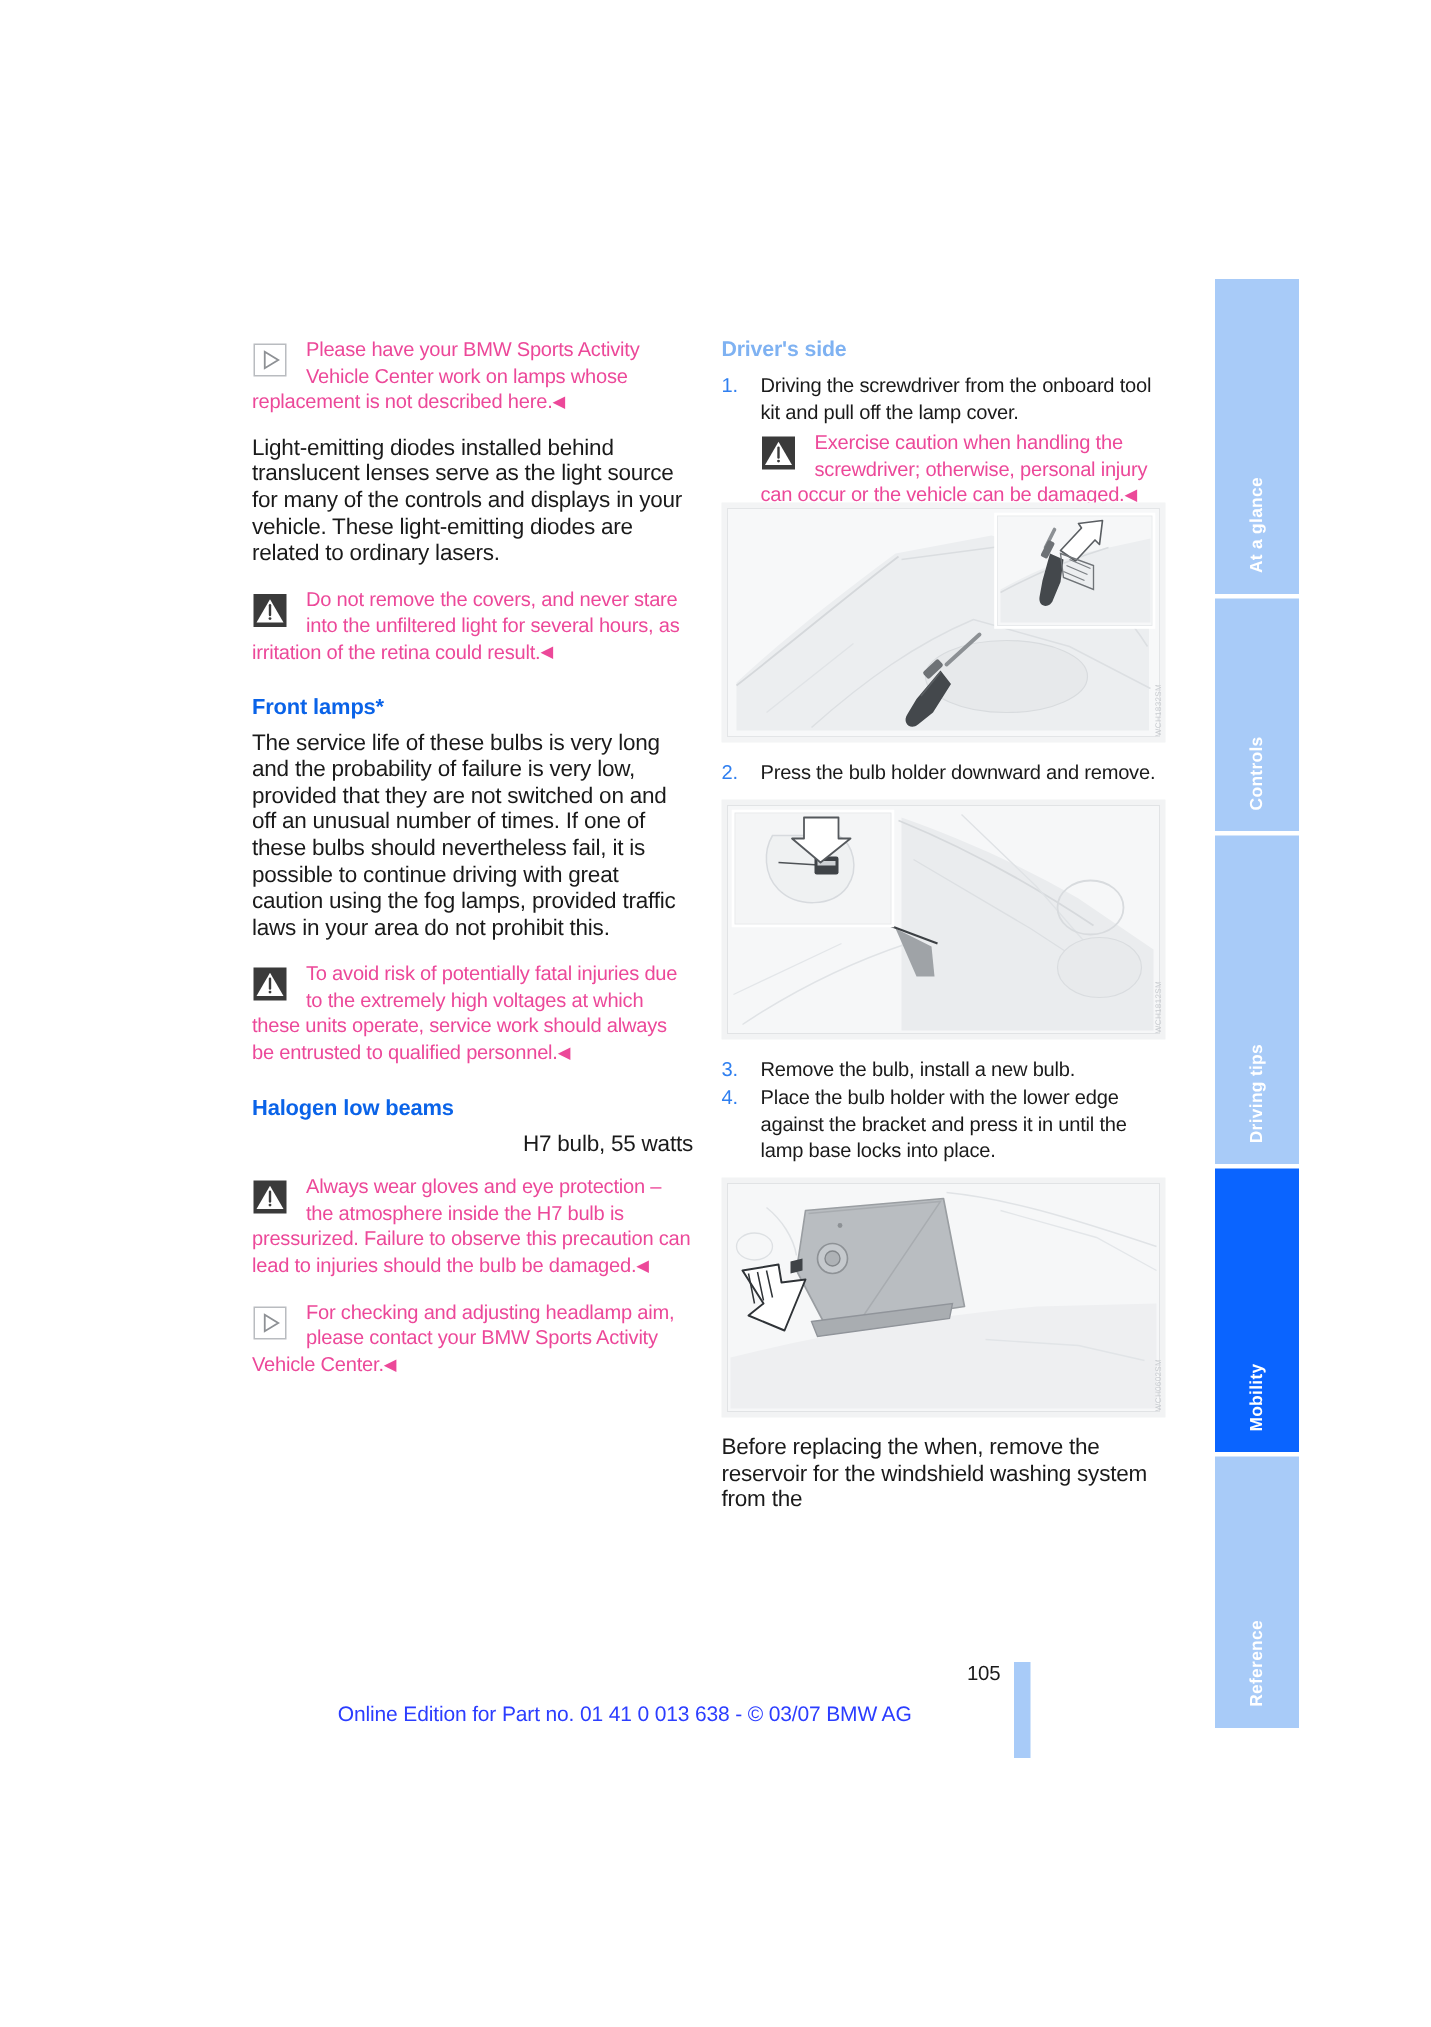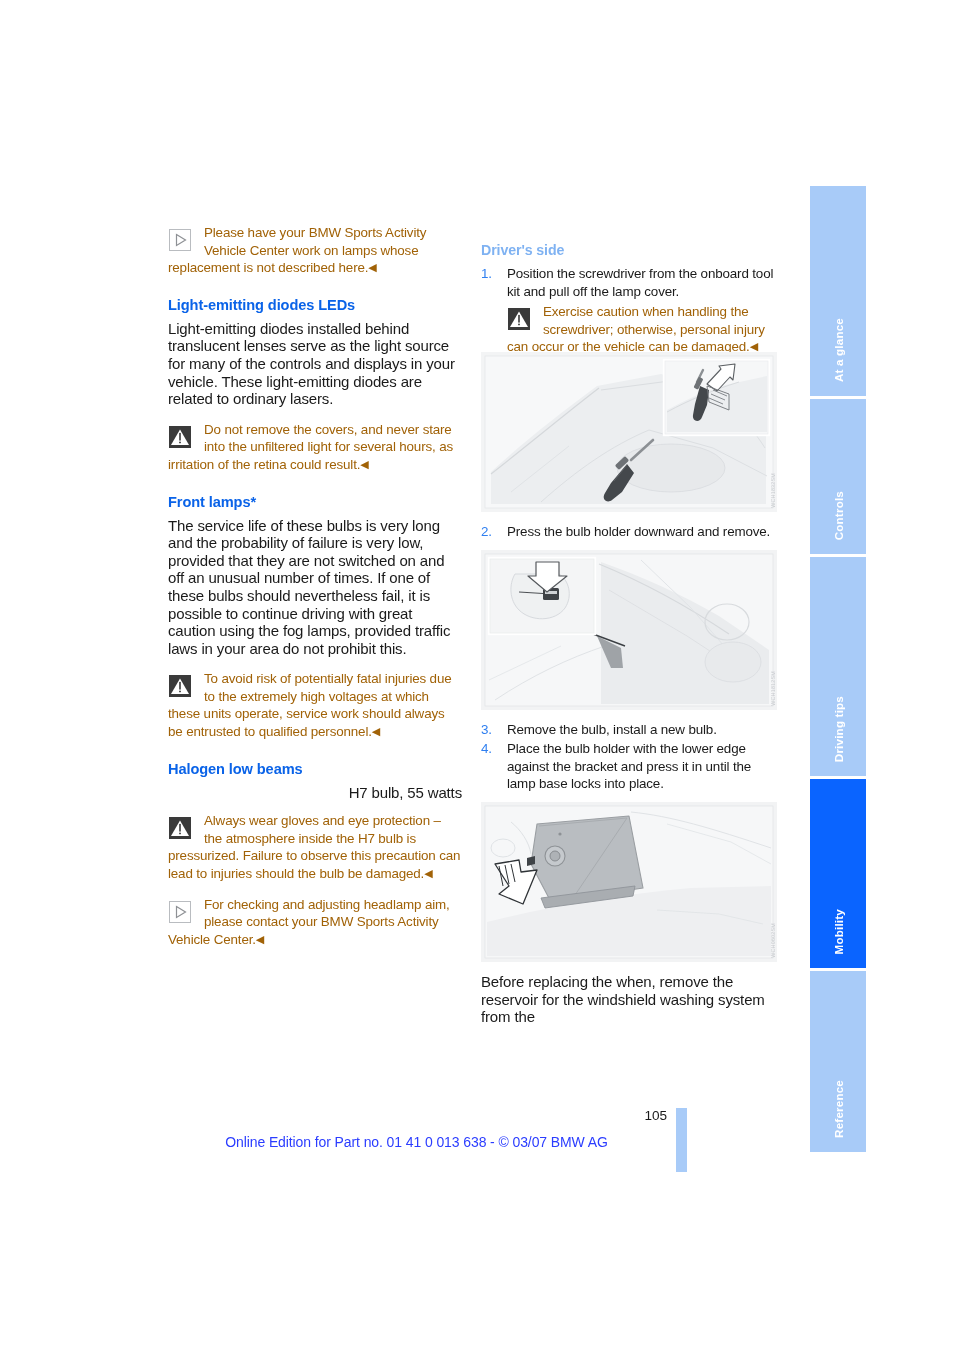--- a/index.html
+++ b/index.html
@@ -50,33 +50,33 @@
     color: #0a63e8;
     margin: 19px 0 6px 0;
     letter-spacing: -0.1px;
   }
   h2.head-main:first-child { margin-top: 0; }
   h3.head-sub {
     font-size: 14.2px;
     font-weight: bold;
     line-height: 18px;
     color: #7fb2f2;
-    margin: 17px 0 6px 0;
+    margin: 0 0 6px 0;
     letter-spacing: -0.1px;
   }
   h3.head-sub.spaced { margin-top: 20px; }
 
   
   .noteblock {
     position: relative;
     font-size: 13.4px;
     line-height: 17.6px;
     letter-spacing: -0.15px;
     margin: 0 0 13px 0;
-    color: #a16207;
+    color: #ec4899;
   }
   .noteblock .ico {
     float: left;
     width: 30px;
     height: 30px;
     margin: 1px 6px 0 0;
     shape-outside: margin-box;
   }
   .noteblock::after { content: ""; display: block; clear: both; }
 
@@ -214,21 +214,20 @@
     <div class="noteblock">
       <span class="ico">
         <svg viewBox="0 0 30 30">
             <rect x="1.5" y="4.5" width="21" height="21" fill="#ffffff" stroke="#b9bcc0" stroke-width="1"></rect>
             <path d="M8.5 9.5 L17.5 15 L8.5 20.5 Z" fill="none" stroke="#8e9195" stroke-width="1.2"></path>
           </svg>
       </span>
       <span>Please have your BMW Sports Activity Vehicle Center work on lamps whose replacement is not described here.</span><span class="endmark">◀</span>
     </div>
 
-    <h2 class="head-main">Light-emitting diodes LEDs</h2>
     <p>Light-emitting diodes installed behind translucent lenses serve as the light source for many of the controls and displays in your vehicle. These light-emitting diodes are related to ordinary lasers.</p>
 
     <div class="noteblock">
       <span class="ico">
         <svg viewBox="0 0 30 30">
             <rect x="1" y="4" width="22" height="22" fill="#3a3a3a"></rect>
             <path d="M12 7.5 L21 23 L3 23 Z" fill="#ffffff"></path>
             <path d="M12 11.5 L12 18" stroke="#3a3a3a" stroke-width="1.6" stroke-linecap="round"></path>
             <circle cx="12" cy="20.4" r="0.95" fill="#3a3a3a"></circle>
           </svg>
@@ -278,21 +277,21 @@
 
   </div>
 
   <div class="col-right">
 
     <h3 class="head-sub">Driver's side</h3>
 
     <ol class="steps">
       <li>
         <span class="num">1.</span>
-        <span>Position the screwdriver from the onboard tool kit and pull off the lamp cover.</span>
+        <span>Driving the screwdriver from the onboard tool kit and pull off the lamp cover.</span>
       </li>
     </ol>
 
     <div class="noteblock step-note" style="margin-left:26px; width:270px;">
       <span class="ico">
         <svg viewBox="0 0 30 30">
             <rect x="1" y="4" width="22" height="22" fill="#3a3a3a"></rect>
             <path d="M12 7.5 L21 23 L3 23 Z" fill="#ffffff"></path>
             <path d="M12 11.5 L12 18" stroke="#3a3a3a" stroke-width="1.6" stroke-linecap="round"></path>
             <circle cx="12" cy="20.4" r="0.95" fill="#3a3a3a"></circle>

